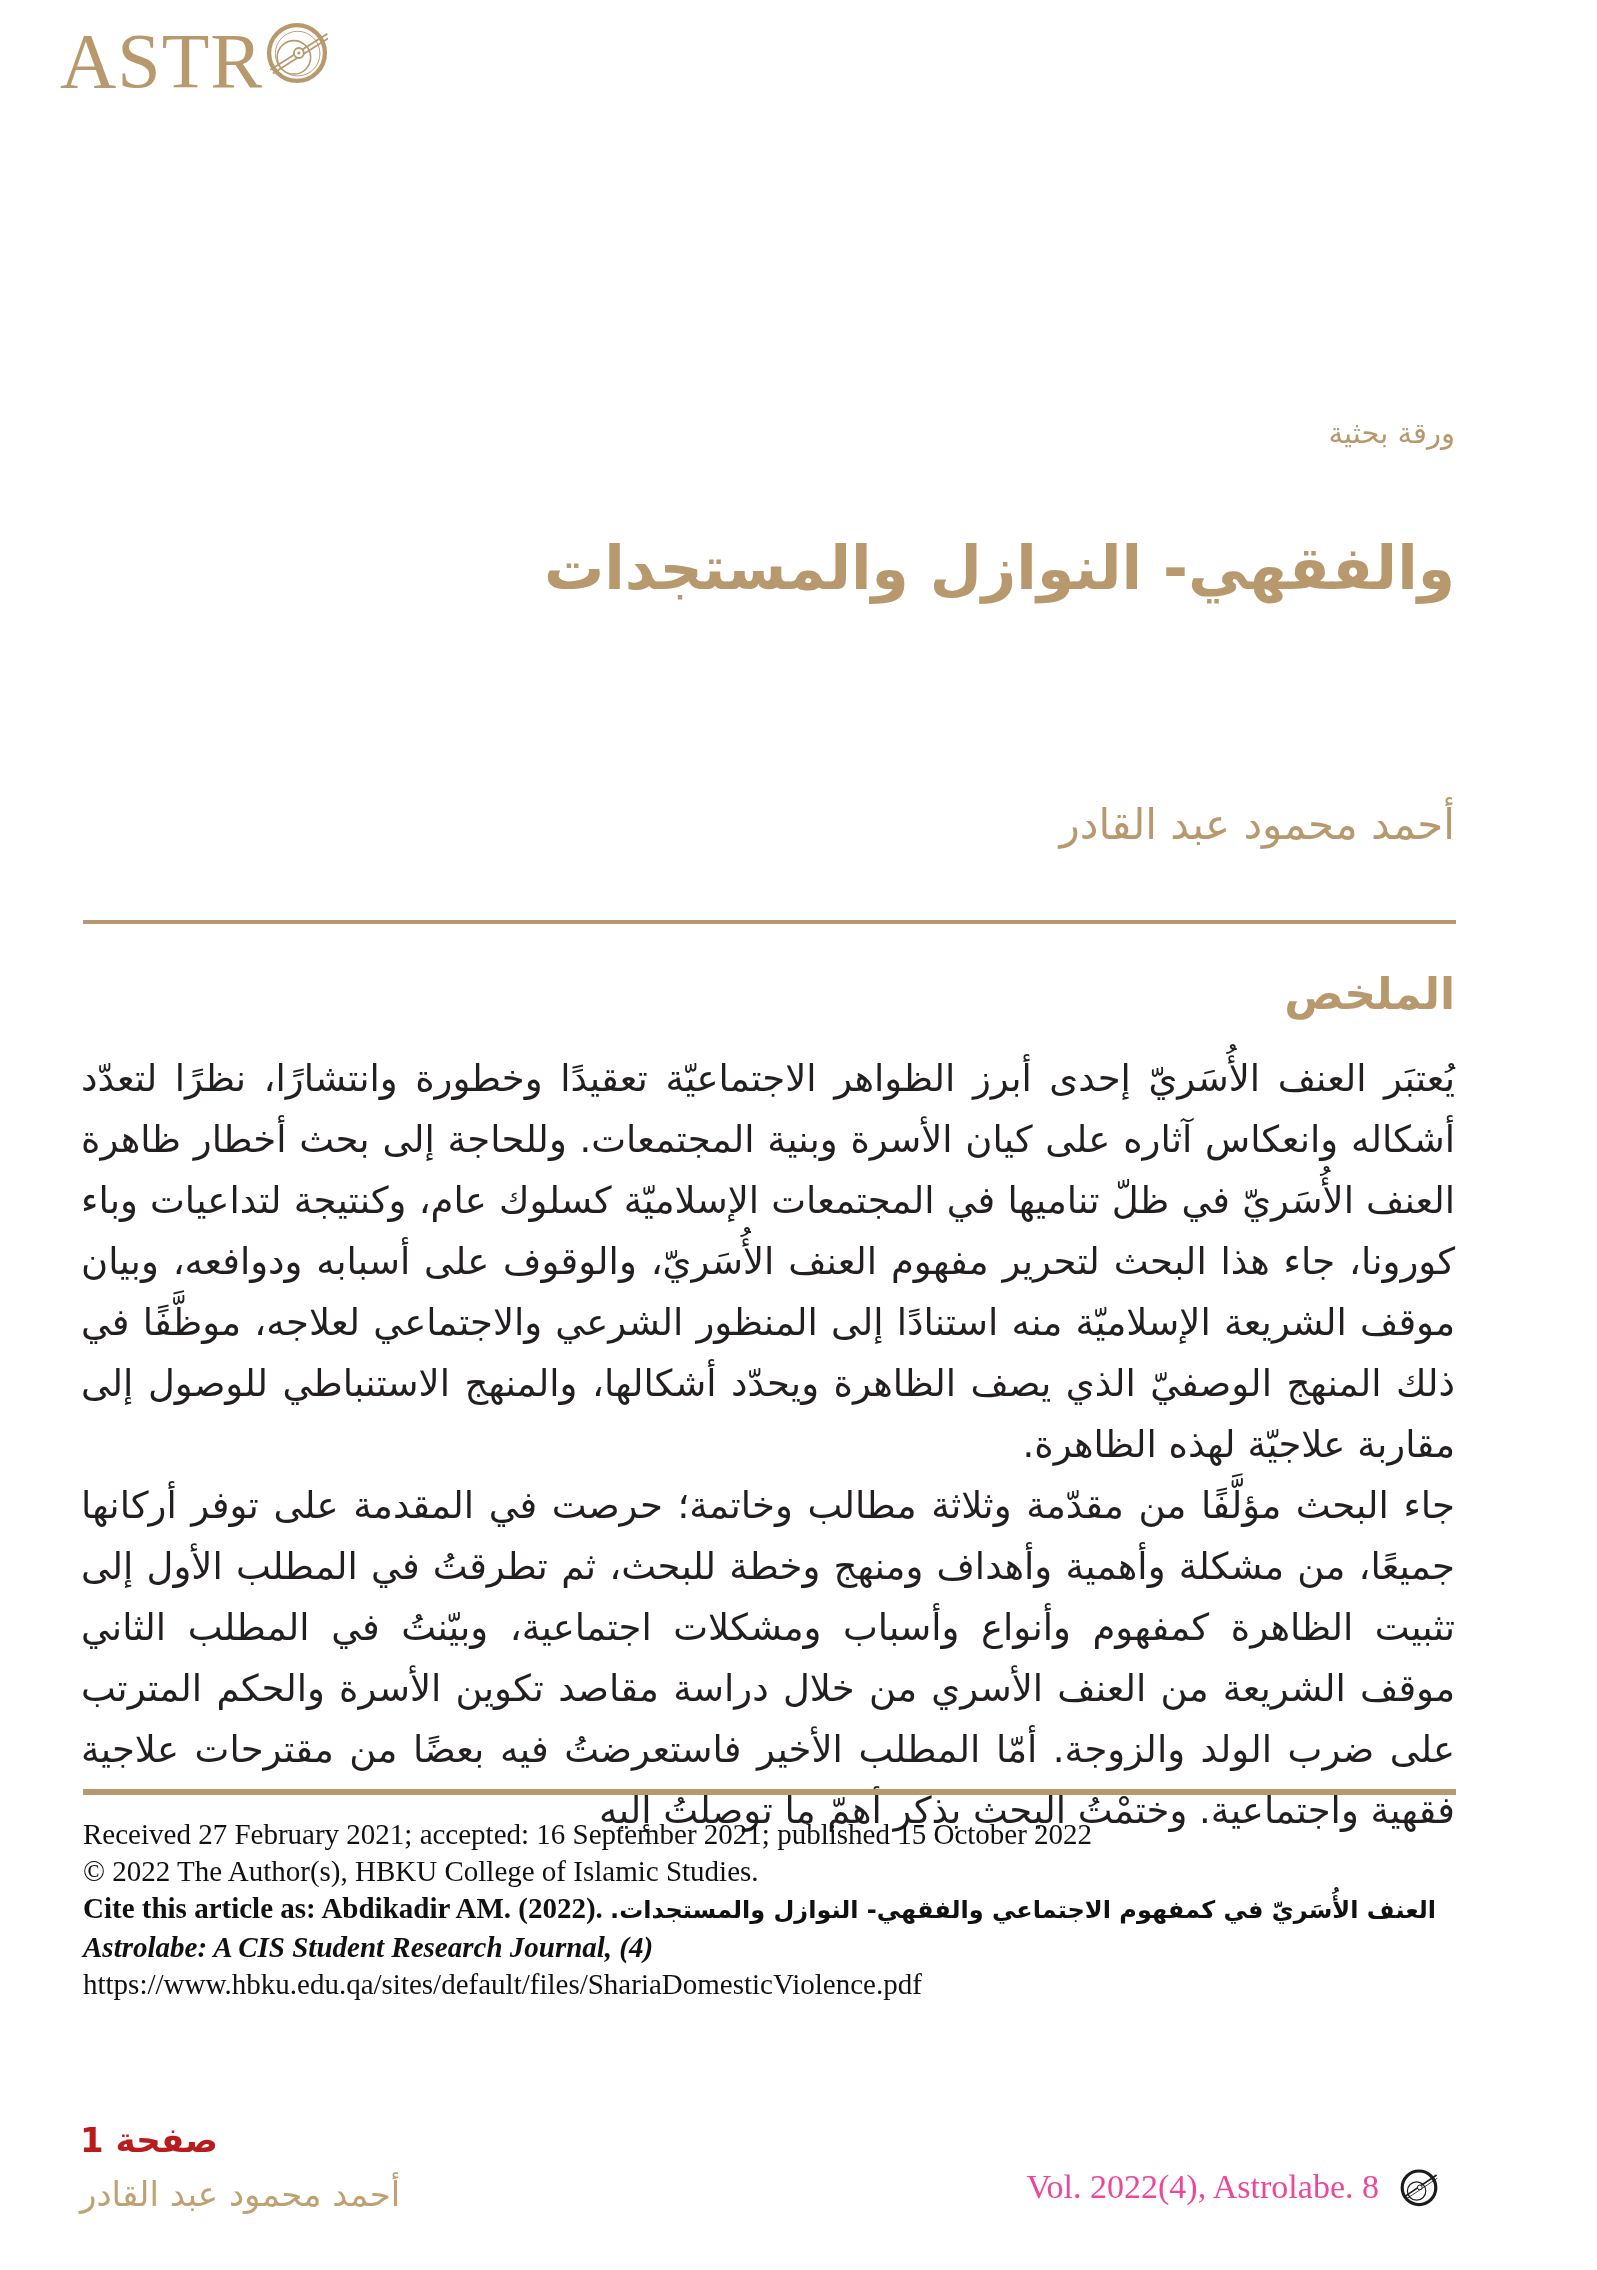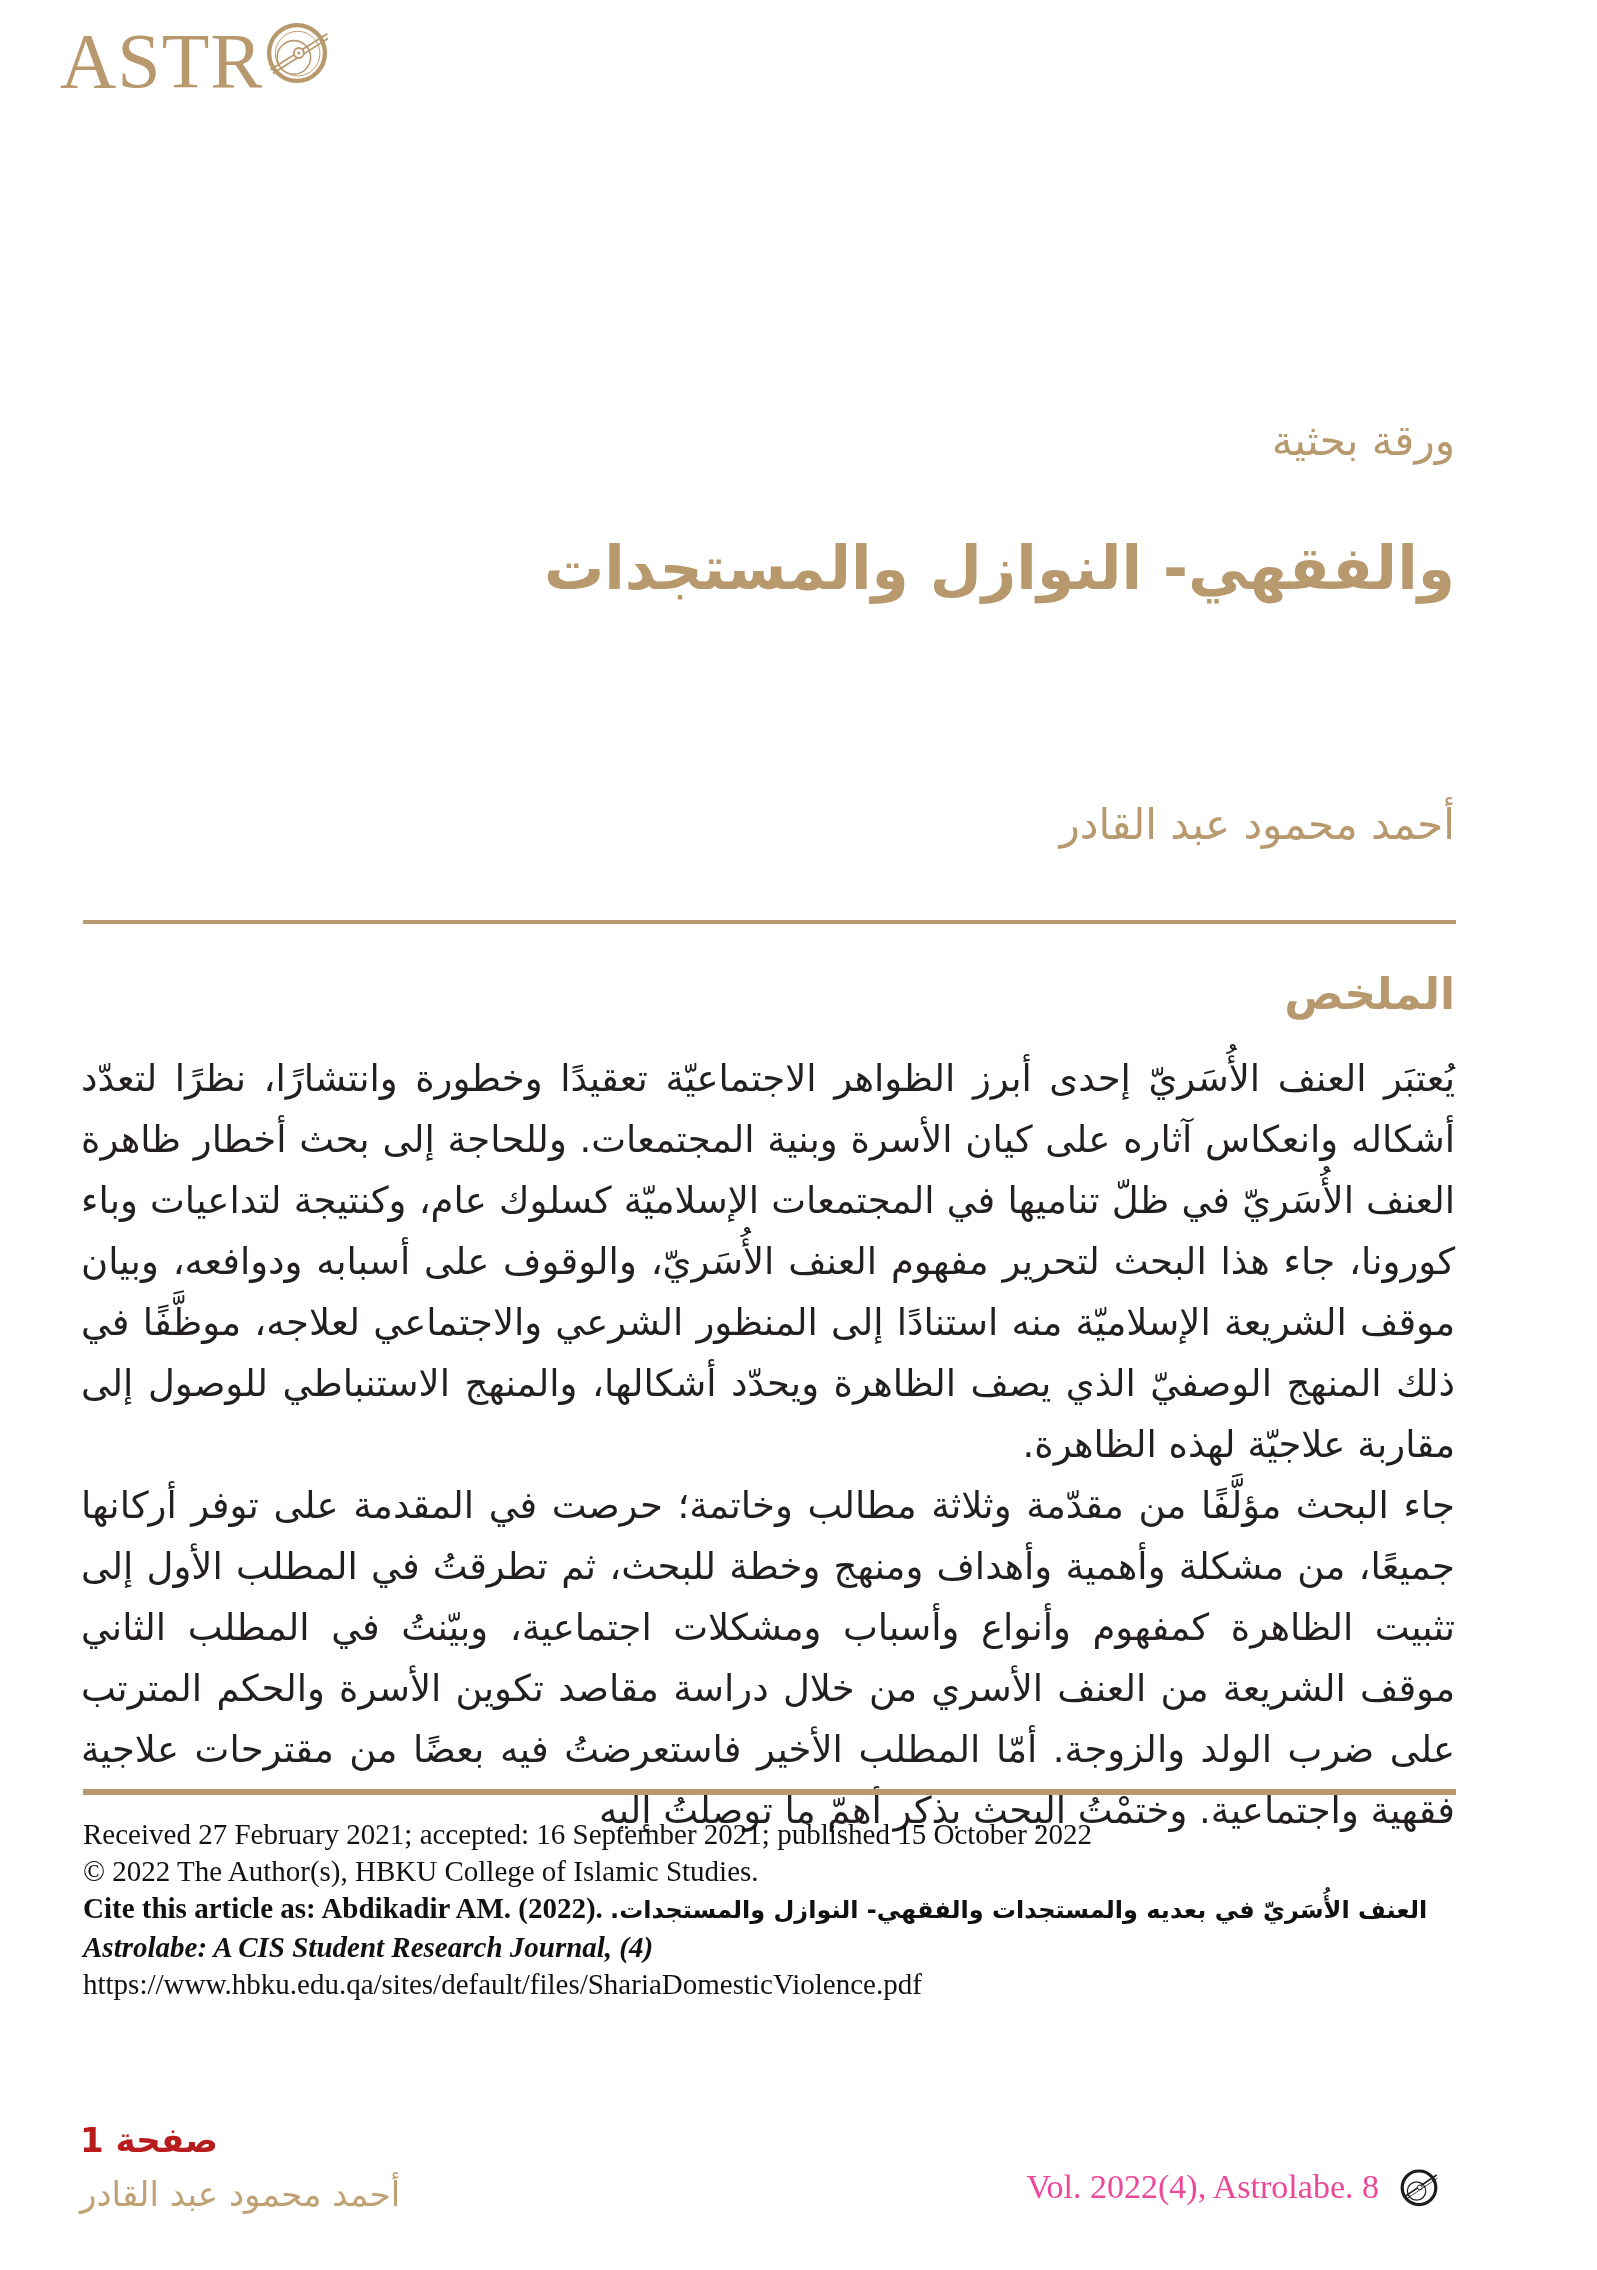--- a/index.html
+++ b/index.html
@@ -29,21 +29,21 @@
     font-weight: 400;
   }
   .logo svg.o-mark { margin: 0 3px 16px 3px; display: block; }
 
   
   .arabic { font-family: "DejaVu Sans", sans-serif; }
   .kicker {
     position: absolute;
     right: 142px;
     top: 418px;
-    font-size: 42px;
+    font-size: 29px;
     line-height: 1.1;
     color: #b8996e;
     direction: rtl;
   }
   .title {
     position: absolute;
     right: 142px;
     left: 83px;
     top: 506px;
     text-align: right;
@@ -181,21 +181,21 @@
     <p>جاء البحث مؤلَّفًا من مقدّمة وثلاثة مطالب وخاتمة؛ حرصت في المقدمة على توفر أركانها جميعًا، من مشكلة وأهمية وأهداف ومنهج وخطة للبحث، ثم تطرقتُ في المطلب الأول إلى تثبيت الظاهرة كمفهوم وأنواع وأسباب ومشكلات اجتماعية، وبيّنتُ في المطلب الثاني موقف الشريعة من العنف الأسري من خلال دراسة مقاصد تكوين الأسرة والحكم المترتب على ضرب الولد والزوجة. أمّا المطلب الأخير فاستعرضتُ فيه بعضًا من مقترحات علاجية فقهية واجتماعية. وختمْتُ البحث بذكر أهمّ ما توصلتُ إليه</p>
   </div>
 
   <div class="rule rule-2"></div>
 
   <div class="citation">
     <div>Received 27 February 2021; accepted: 16 September 2021; published 15 October 2022</div>
     <div>© 2022 The Author(s), HBKU College of Islamic Studies.</div>
     <div>
       <span class="bold">Cite this article as: Abdikadir AM. (2022).</span>
-      <span class="cite-arabic" dir="rtl">العنف الأُسَريّ في بعديه والمستجدات والفقهي- النوازل والمستجدات.</span>
+      <span class="cite-arabic" dir="rtl">العنف الأُسَريّ في كمفهوم الاجتماعي والفقهي- النوازل والمستجدات.</span>
     </div>
     <div class="journal-line">Astrolabe: A CIS Student Research Journal, (4)</div>
     <div class="url-line">https://www.hbku.edu.qa/sites/default/files/ShariaDomesticViolence.pdf</div>
   </div>
 
   <div class="page-label">صفحة 1</div>
   <div class="footer-author">أحمد محمود عبد القادر</div>
 
   <div class="footer-right">
     <span>Vol. 2022(4), Astrolabe. 8</span>

